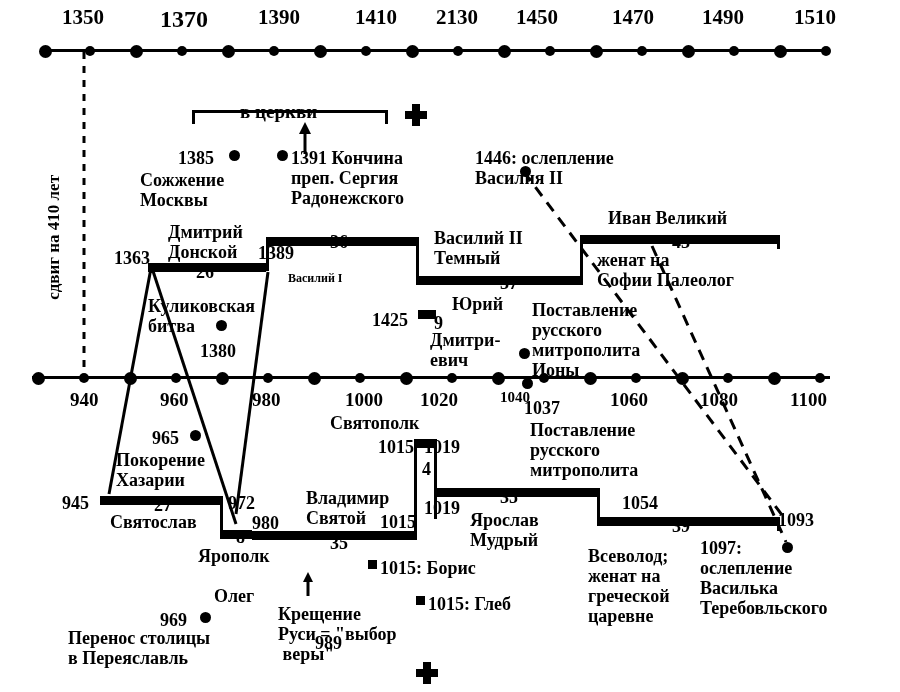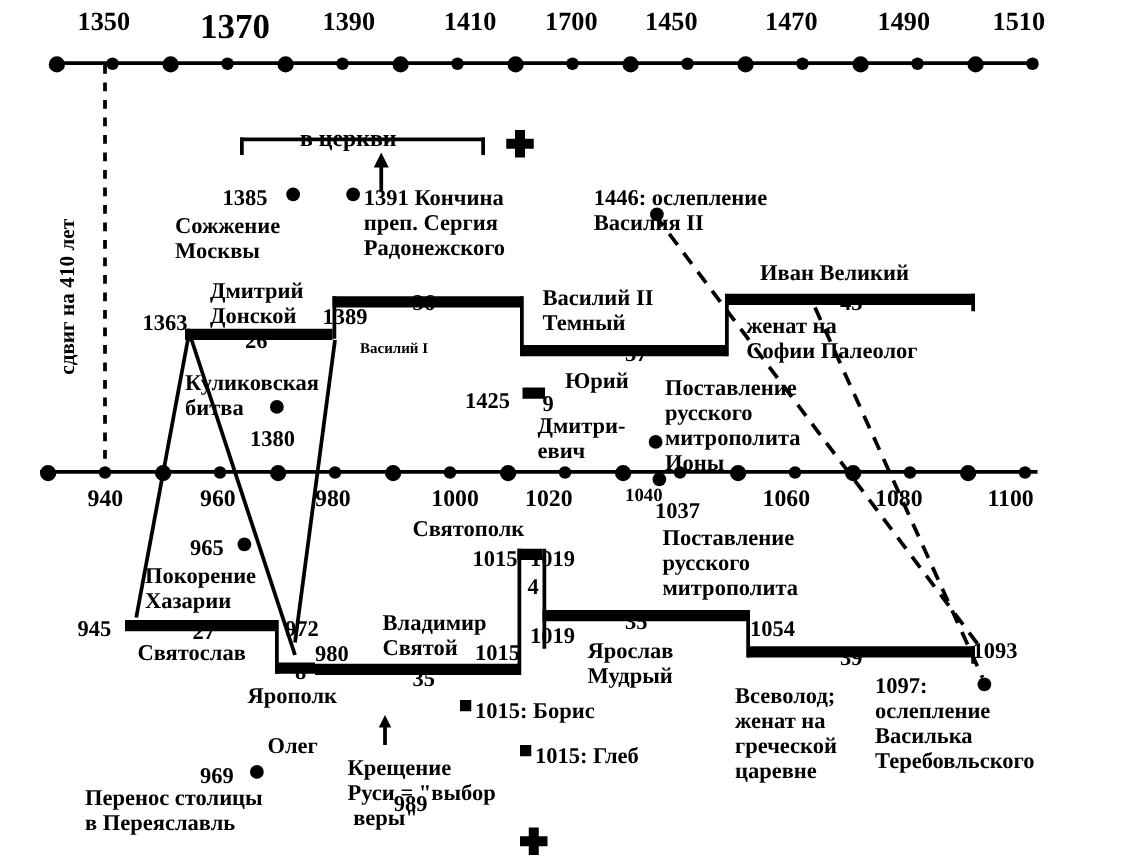--- a/index.html
+++ b/index.html
@@ -62,24 +62,24 @@
       <div class="dot" style="left: 583.5px; top: 371.5px; width: 13px; height: 13px;"></div>
       <div class="dot" style="left: 631px; top: 373px; width: 10px; height: 10px;"></div>
       <div class="dot" style="left: 675.5px; top: 371.5px; width: 13px; height: 13px;"></div>
       <div class="dot" style="left: 723px; top: 373px; width: 10px; height: 10px;"></div>
       <div class="dot" style="left: 767.5px; top: 371.5px; width: 13px; height: 13px;"></div>
       <div class="dot" style="left: 815px; top: 373px; width: 10px; height: 10px;"></div>
     </div>
 
   <div id="top-labels">
       <div class="txt" style="left: 62px; top: 6px; font-size: 21px;">1350</div>
-      <div class="txt" style="left: 160px; top: 6px; font-size: 28px;">1370</div>
+      <div class="txt" style="left: 160px; top: 6px; font-size: 24px;">1370</div>
       <div class="txt" style="left: 258px; top: 6px; font-size: 21px;">1390</div>
       <div class="txt" style="left: 355px; top: 6px; font-size: 21px;">1410</div>
-      <div class="txt" style="left: 436px; top: 6px; font-size: 21px;">1700</div>
+      <div class="txt" style="left: 436px; top: 6px; font-size: 21px;">2130</div>
       <div class="txt" style="left: 516px; top: 6px; font-size: 21px;">1450</div>
       <div class="txt" style="left: 612px; top: 6px; font-size: 21px;">1470</div>
       <div class="txt" style="left: 702px; top: 6px; font-size: 21px;">1490</div>
       <div class="txt" style="left: 794px; top: 6px; font-size: 21px;">1510</div>
     </div>
 
   <div id="bottom-labels">
       <div class="txt" style="left: 70px; top: 389px; font-size: 19px;">940</div>
       <div class="txt" style="left: 160px; top: 389px; font-size: 19px;">960</div>
       <div class="txt" style="left: 252px; top: 389px; font-size: 19px;">980</div>
@@ -232,21 +232,21 @@
       <div class="txt" style="left: 236px; top: 527px; font-size: 18px;">8</div>
       <div class="txt" style="left: 330px; top: 533px; font-size: 18px;">35</div>
       <div class="txt" style="left: 110px; top: 512px; font-size: 18px;">Святослав</div>
       <div class="txt" style="left: 306px; top: 488px; font-size: 18px;">Владимир
 Святой</div>
       <div class="txt" style="left: 380px; top: 512px; font-size: 18px;">1015</div>
       <div class="txt" style="left: 424px; top: 498px; font-size: 18px;">1019</div>
       <div class="txt" style="left: 500px; top: 487px; font-size: 18px;">35</div>
       <div class="txt" style="left: 470px; top: 510px; font-size: 18px;">Ярослав
 Мудрый</div>
-      <div class="txt" style="left: 600px; top: 493px; font-size: 18px;">1054</div>
+      <div class="txt" style="left: 600px; top: 493px; font-size: 18px; padding-left: 22px;">1054</div>
       <div class="txt" style="left: 672px; top: 516px; font-size: 18px;">39</div>
       <div class="txt" style="left: 778px; top: 510px; font-size: 18px;">1093</div>
       <div class="txt" style="left: 198px; top: 546px; font-size: 18px;">Ярополк</div>
       <div class="txt" style="left: 214px; top: 586px; font-size: 18px;">Олег</div>
       <div class="txt" style="left: 160px; top: 610px; font-size: 18px;">969</div>
       <div class="txt" style="left: 380px; top: 558px; font-size: 18px;">1015: Борис</div>
       <div class="txt" style="left: 428px; top: 594px; font-size: 18px;">1015: Глеб</div>
       <div class="txt" style="left: 315px; top: 588px; font-size: 18px; margin-top: 45px;">989</div>
       <div class="txt" style="left: 278px; top: 604px; font-size: 18px;">Крещение
 Руси = "выбор

